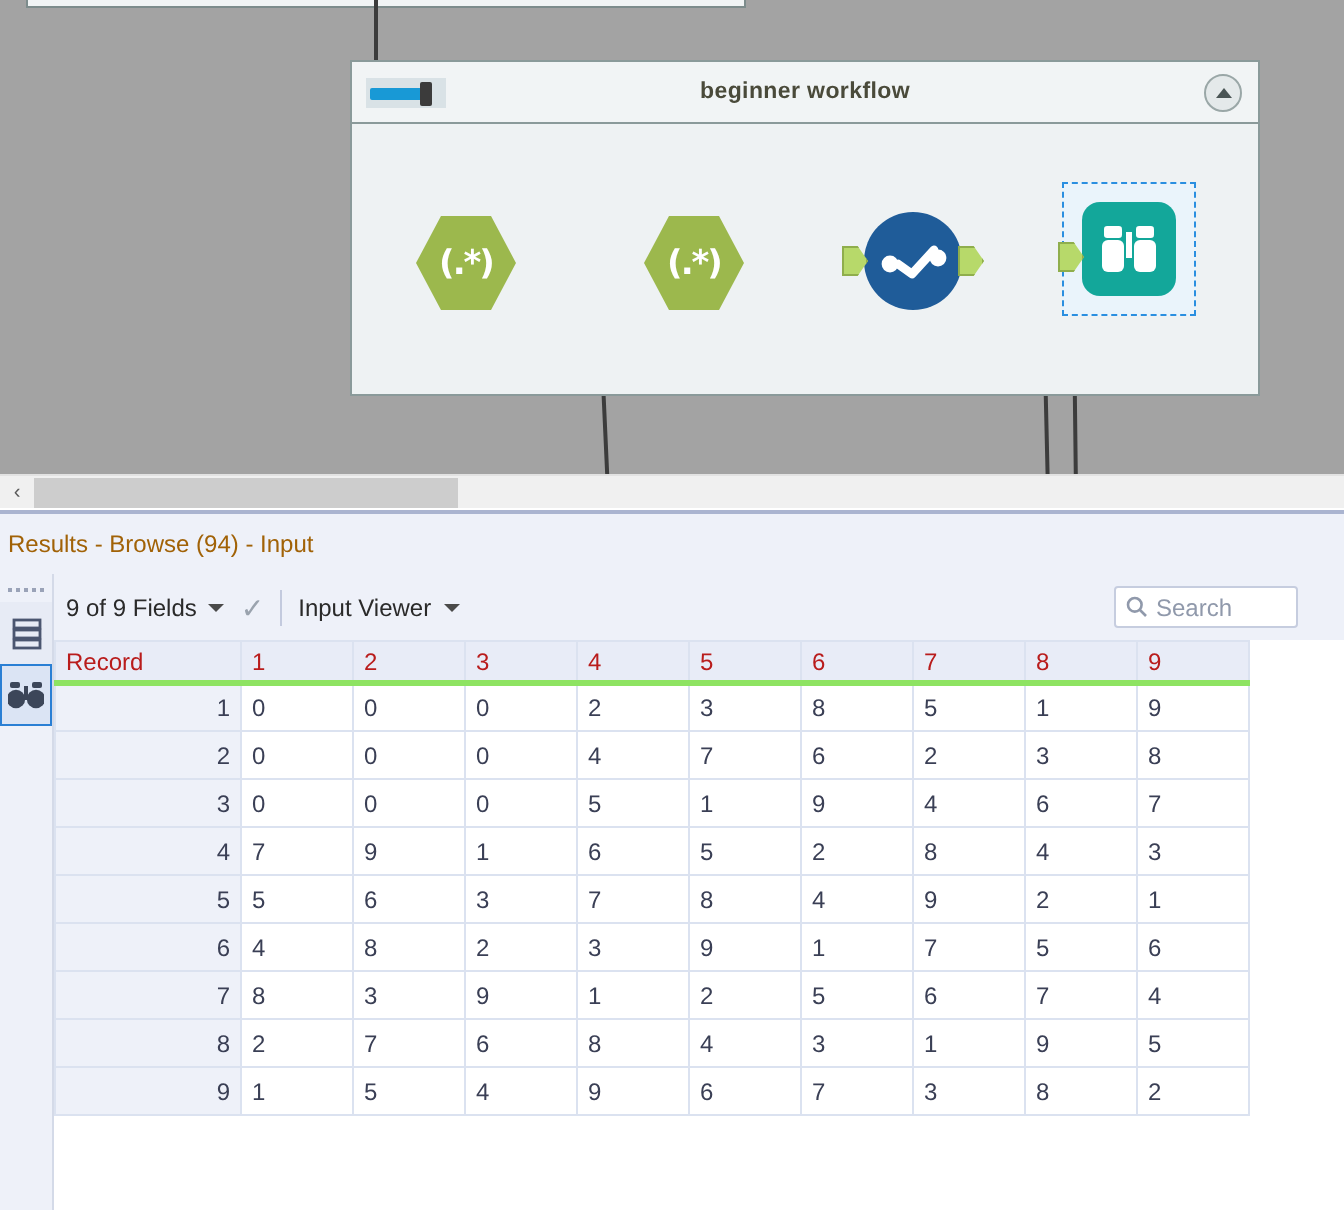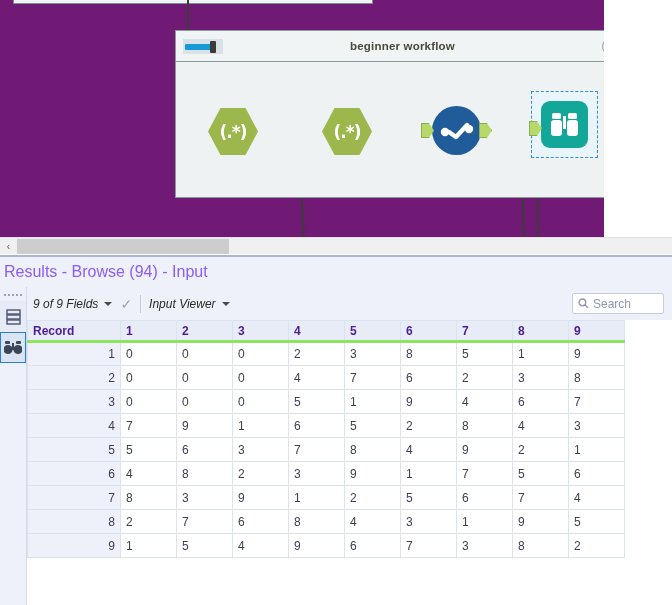--- a/index.html
+++ b/index.html
@@ -6,22 +6,22 @@
   html, body {
     width: 672px; height: 605px;
     font-family: "Liberation Sans", sans-serif;
     background: #ffffff;
     overflow: hidden;
   }
   #root { position: relative; width: 672px; height: 605px; }
 
   
   .canvas {
-    position: absolute; left: 0; top: 0; width: 604px; height: 246px;
-    background: #701a75; overflow: hidden;
+    position: absolute; left: 0; top: 0; width: 672px; height: 246px;
+    background: #a3a3a3; overflow: hidden;
   }
   .partial-box {
     position: absolute; left: 13px; top: -22px; width: 360px; height: 26px;
     background: #f1f4f5; border: 1px solid #7d8c8c;
   }
   .wire-svg { position: absolute; left: 0; top: 0; width: 672px; height: 246px; }
 
   .container {
     position: absolute; left: 175px; top: 30px; width: 455px; height: 168px;
     background: #eef2f3; border: 1px solid #8a9a9a;
@@ -101,21 +101,21 @@
   }
   .hscroll-thumb { width: 212px; height: 15px; background: #cdcdcd; flex: none; }
 
   
   .results {
     position: absolute; left: 0; top: 255px; width: 672px; height: 350px;
     background: #eef1f9; border-top: 2px solid #aab4d0;
   }
   .results-title {
     height: 30px; display: flex; align-items: center; padding-left: 4px;
-    font-size: 16px; color: #8b5cf6; background: #eef1f9; text-align: right;
+    font-size: 12px; color: #a16207; background: #eef1f9; text-align: right;
   }
 
   .results-body { position: relative; display: flex; height: 320px; }
 
   .rail {
     width: 27px; flex: none; background: #eef1f9;
     border-right: 1px solid #d4dae8; padding-top: 3px;
   }
   .rail-grip {
     height: 9px; display: flex; align-items: center; justify-content: center;
@@ -127,43 +127,43 @@
     background: #e7ebf5;
   }
   .rail-btn.active { background: #dbe4f4; border: 1px solid #2a7fd4; }
 
   .pane { flex: 1; display: flex; flex-direction: column; min-width: 0; }
 
   .toolbar {
     height: 33px; display: flex; align-items: center; gap: 8px;
     padding: 0 6px; background: #eef1f9; font-size: 12px; color: #2a2a2a;
   }
-  .tb-item { display: flex; align-items: center; gap: 6px; white-space: nowrap; font-style: italic; }
+  .tb-item { display: flex; align-items: center; gap: 6px; white-space: nowrap; }
   .caret {
     width: 0; height: 0; border-left: 4px solid transparent;
     border-right: 4px solid transparent; border-top: 4px solid #4a4a4a;
   }
   .tb-sep { width: 1px; height: 18px; background: #c3cade; }
   .check { color: #9aa3ae; font-size: 14px; }
   .tb-spacer { flex: 1; }
   .search-box {
     width: 92px; height: 21px; background: #ffffff; border: 1px solid #c6cddf;
     border-radius: 2px; display: flex; align-items: center; gap: 4px; padding: 0 5px;
-    flex: none; margin-right: 2px;
+    flex: none; margin-right: 17px;
   }
   .search-ph { font-size: 12px; color: #9099ab; }
 
   .grid-wrap { flex: 1; overflow: hidden; background: #ffffff; }
   table.grid { border-collapse: collapse; table-layout: fixed; }
   table.grid th, table.grid td {
     font-size: 12px; height: 24px; padding: 0 5px;
     border: 1px solid #dbe2f0; color: #3a3f55; font-weight: normal;
   }
   table.grid th {
-    background: #e8ecf7; text-align: left; font-weight: bold; color: #4c1d95;
+    background: #e8ecf7; text-align: left; font-weight: normal; color: #b91c1c;
     border-bottom: 3px solid #8ee362; height: 21px;
   }
   th.record-head { width: 93px; text-align: left; padding-left: 6px; border-bottom: 1px solid #dbe2f0; background: #eef1f9; }
   td.record-cell {
     width: 93px; text-align: right; padding-right: 5px;
     background: #eef1f9; color: #3a3f55; border-left: none;
   }
   td.val { width: 56px; background: #ffffff; }
   th.col { width: 56px; }
 </style>

